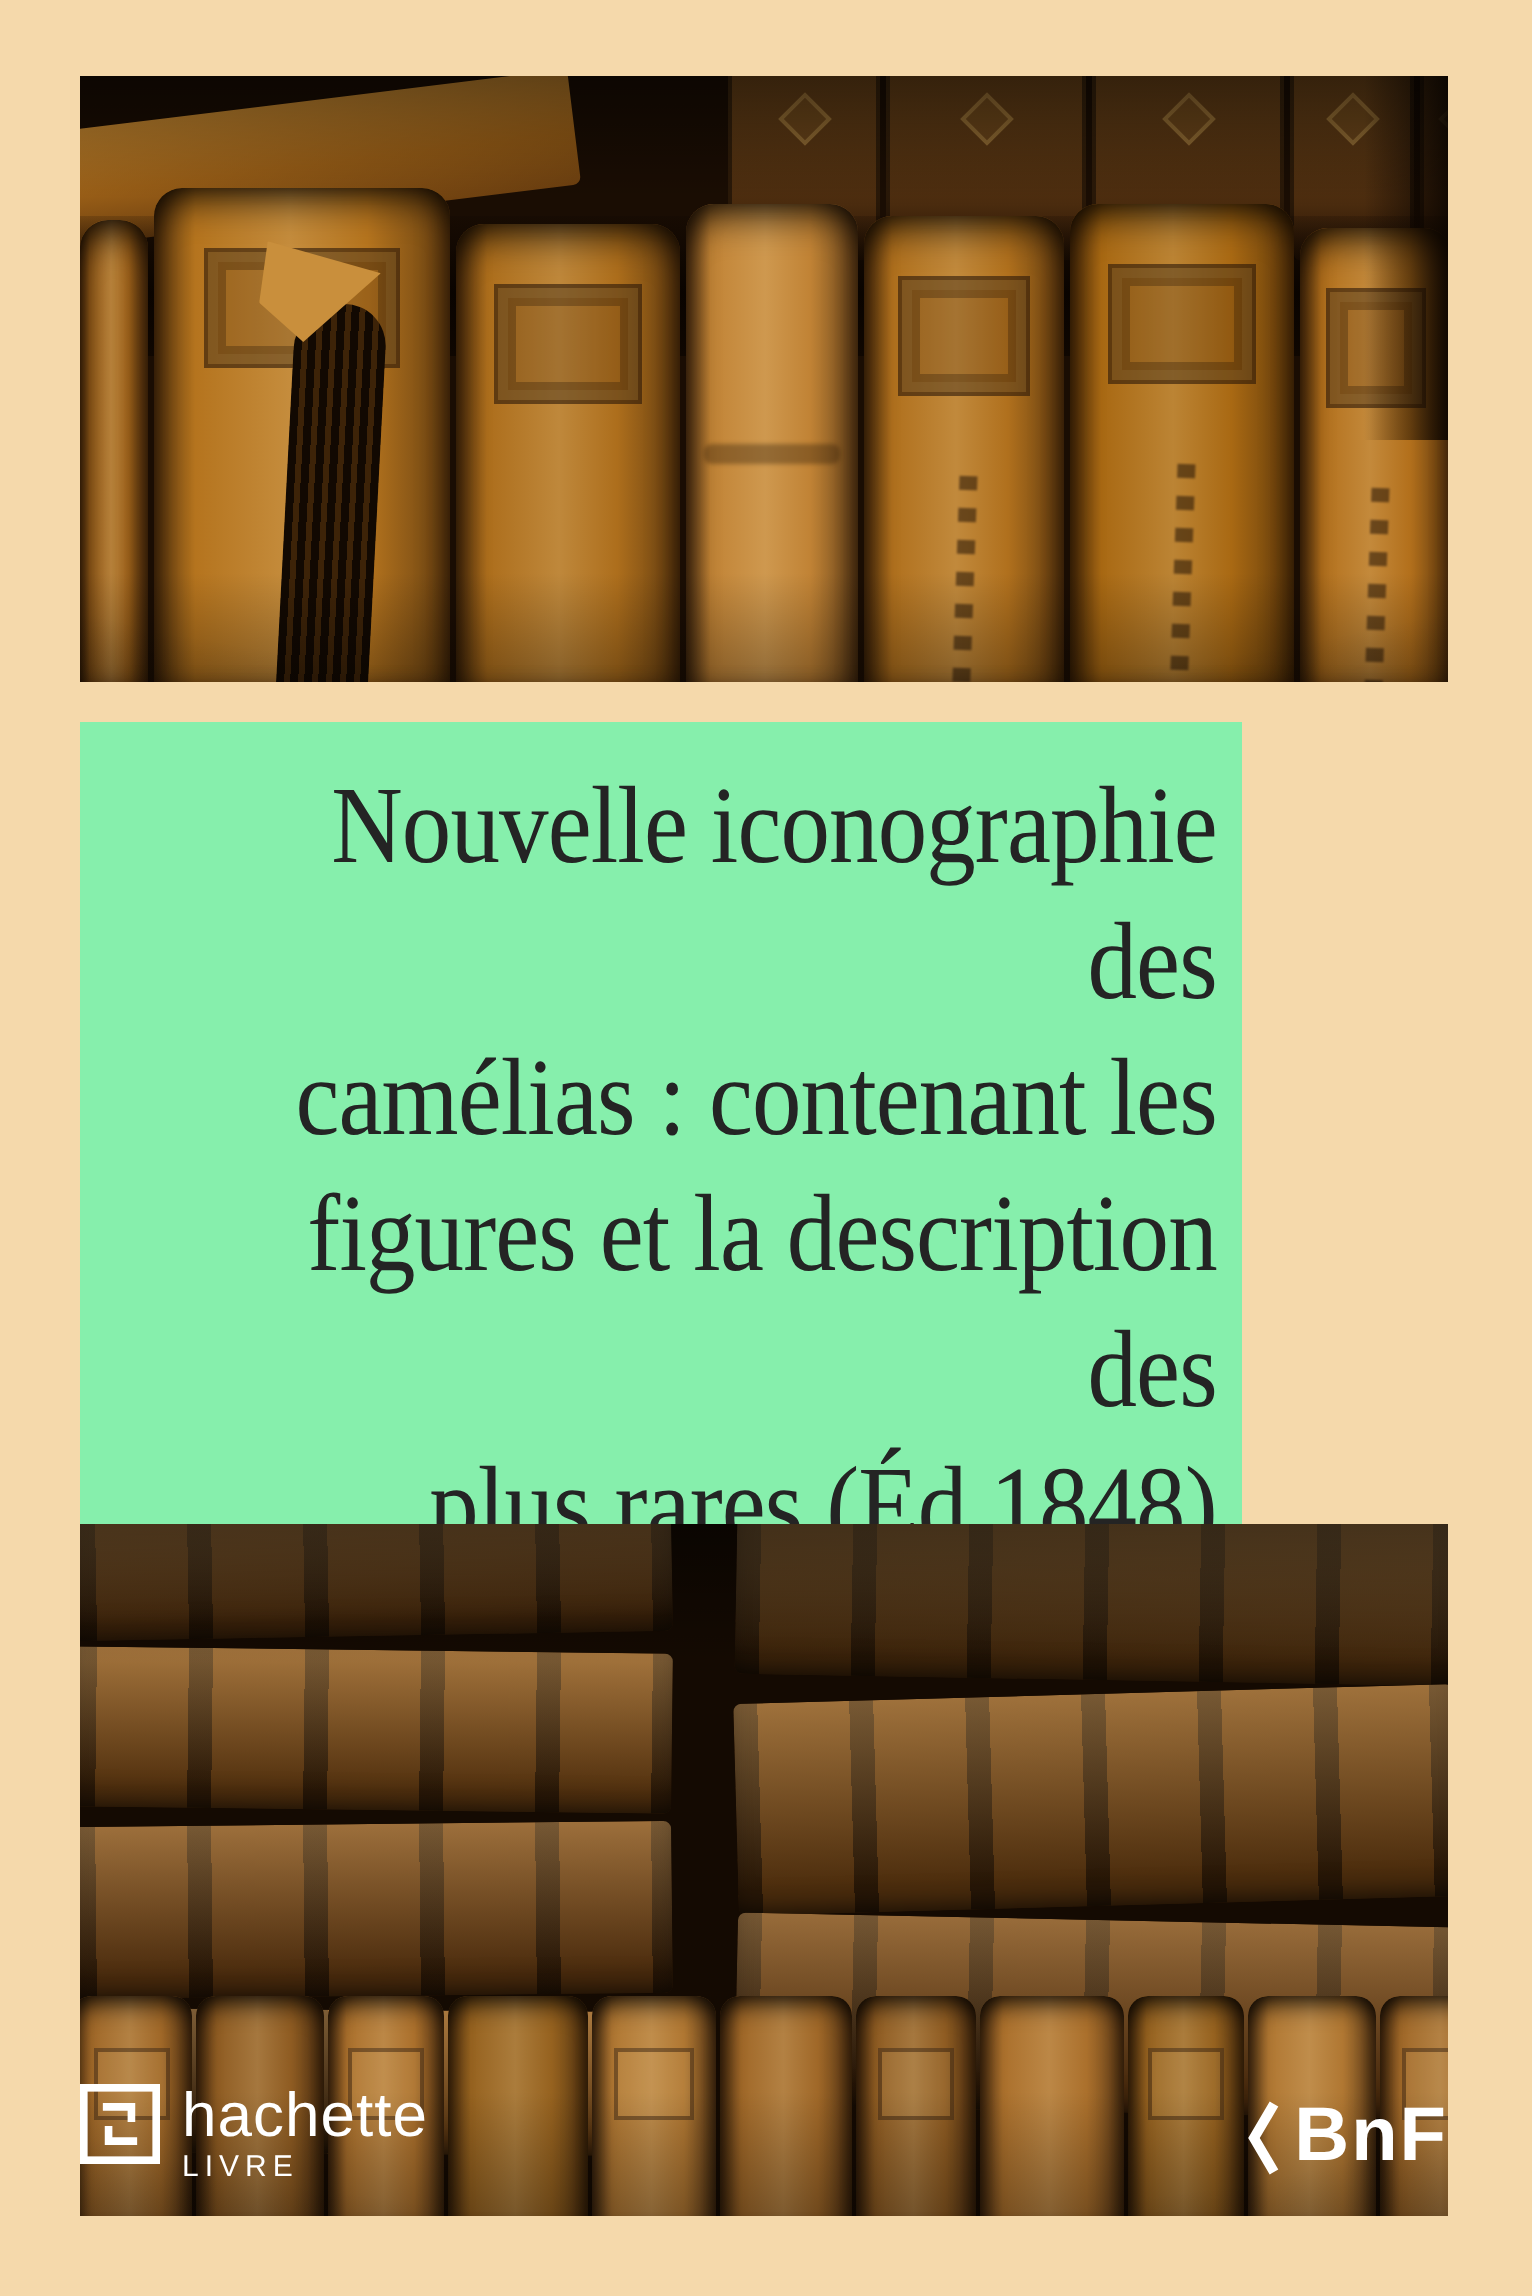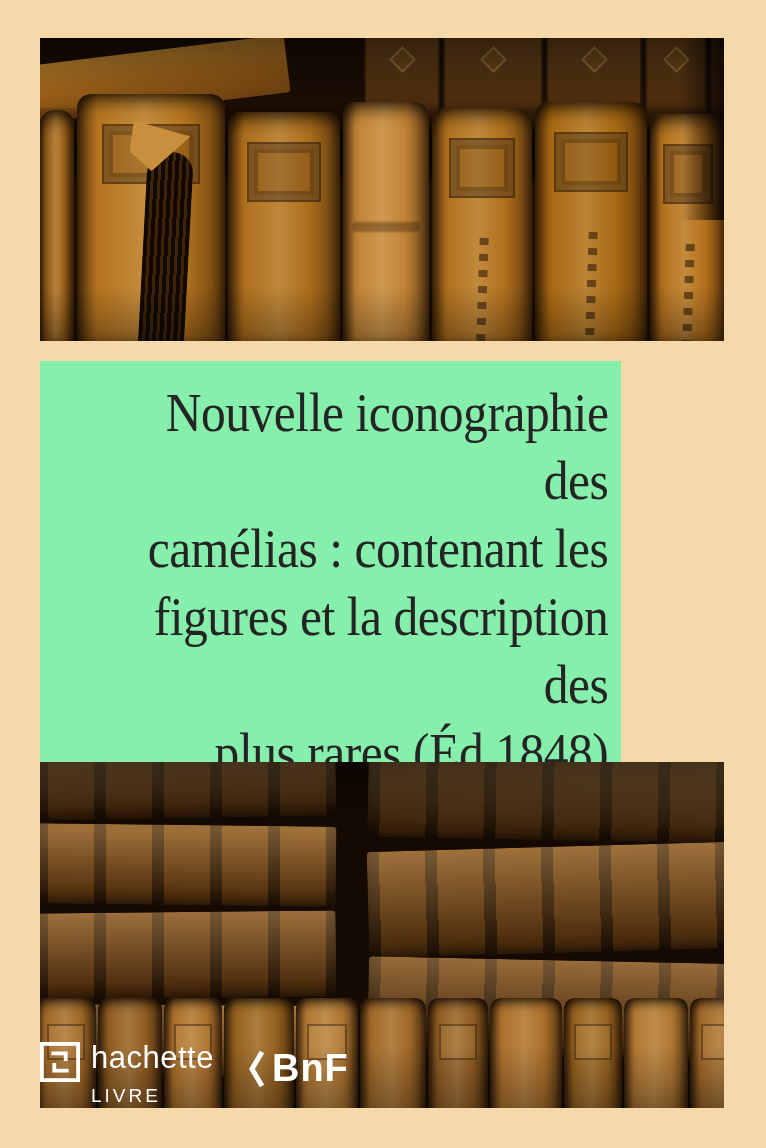--- a/index.html
+++ b/index.html
@@ -69,26 +69,26 @@
   
   .band{position:absolute;left:40px;top:341px;width:581px;height:421px;background:#86efac;margin-top:20px;}
   .title{margin:0;padding:18px 14px 0 0;text-align:right;
     font-family:"Liberation Serif","DejaVu Serif",serif;font-weight:400;
     font-size:55px;line-height:68px;color:#242424;letter-spacing:-.5px;
     transform:scaleX(.9);transform-origin:100% 0;}
   .year{position:absolute;right:12px;top:368px;
     font-size:40px;font-weight:bold;color:#5d3a29;letter-spacing:0;}
 
   
-  .logos{position:absolute;left:0;right:0;top:280px;display:flex;justify-content:flex-start;
+  .logos{position:absolute;left:0;right:0;top:280px;display:flex;justify-content:space-between;
     align-items:flex-start;gap:34px;color:#fff;}
   .hachette{display:flex;gap:11px;align-items:flex-start;}
   .htxt{display:flex;flex-direction:column;line-height:1;}
   .hword{font-size:31px;letter-spacing:.5px;}
-  .himprint{font-size:19px;letter-spacing:3px;margin-top:13px;}
+  .himprint{font-size:15px;letter-spacing:3px;margin-top:3px;}
   .bnf{display:flex;align-items:center;gap:7px;margin-top:5px;}
   .bnfword{font-size:38px;font-weight:bold;letter-spacing:1px;}
   svg{display:block;}
 </style>
 </head>
 <body>
 
 <div class="cover">
 
   <div class="photo photo-top">

